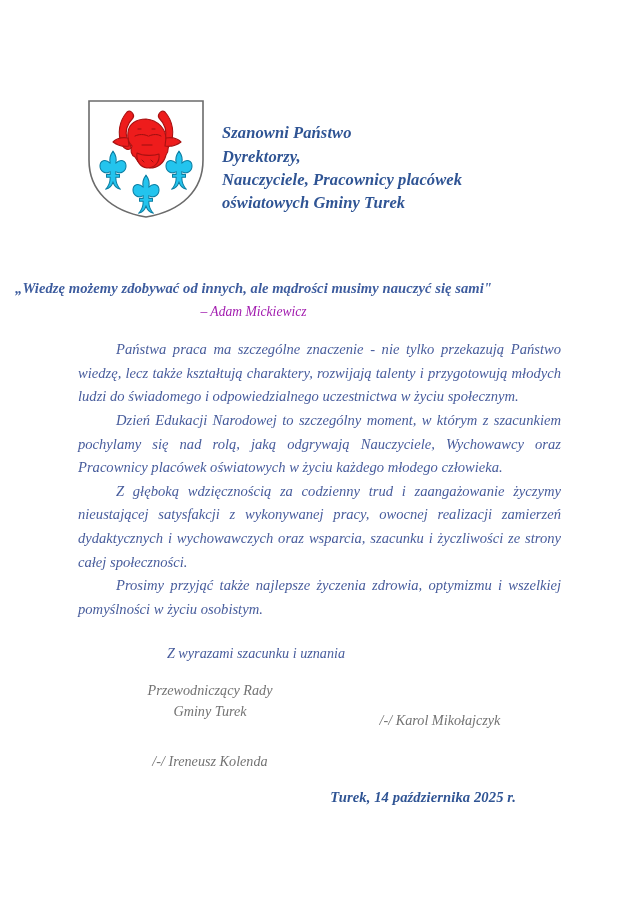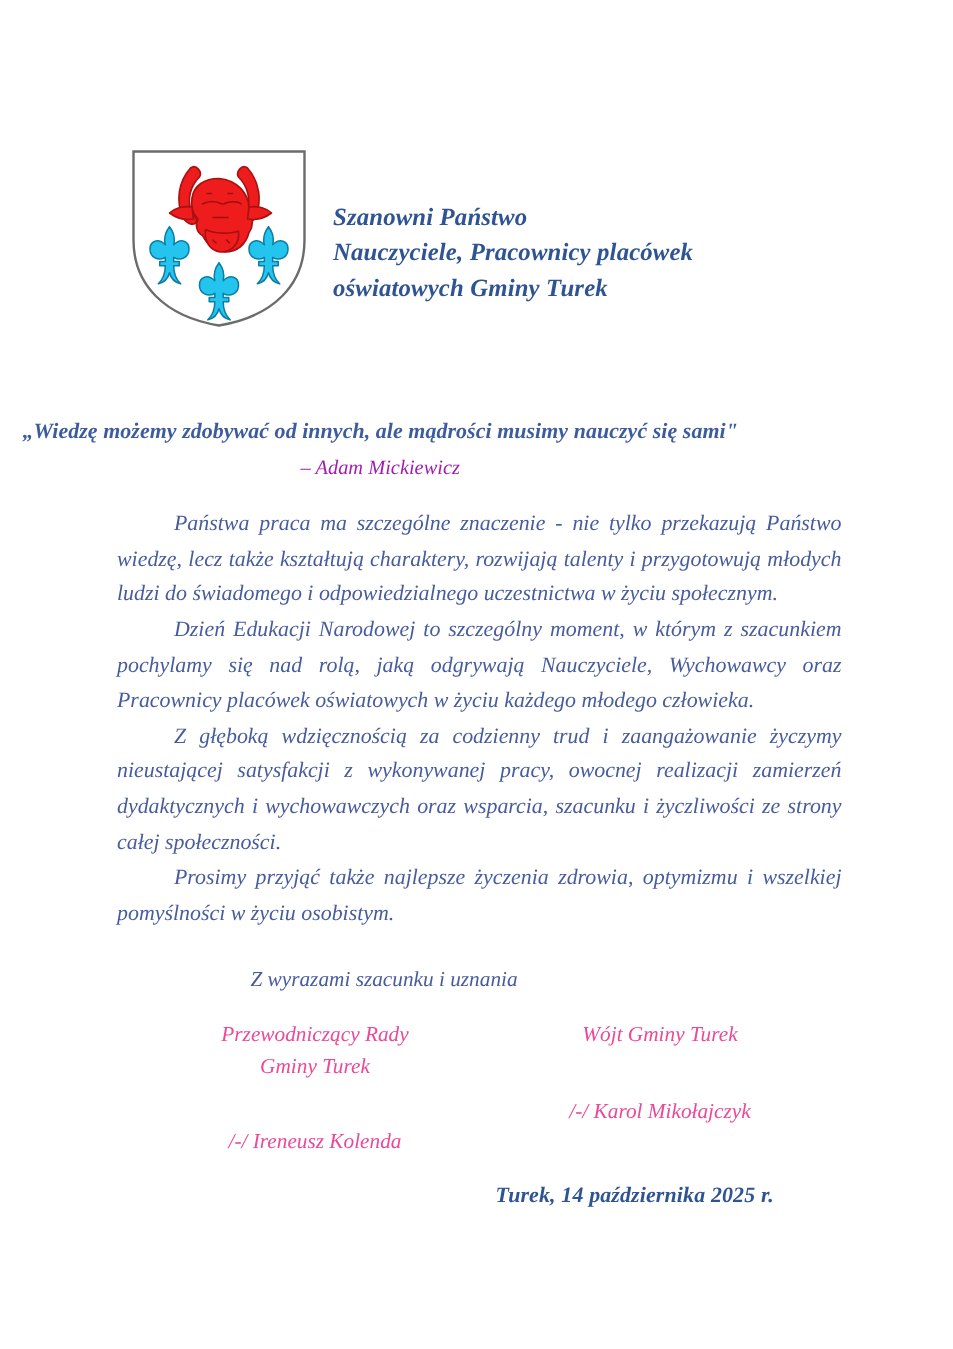--- a/index.html
+++ b/index.html
@@ -107,21 +107,21 @@
     font-style: italic;
     font-size: 14.2px;
   }
   .sign-grid {
     position: absolute;
     left: 110px;
     top: 680px;
     width: 430px;
     display: flex;
     justify-content: space-between;
-    color: #ec4899;
+    color: #737373;
     font-style: italic;
     font-size: 14.2px;
     line-height: 1.45;
   }
   .sign-col {
     width: 200px;
     text-align: center;
   }
   .sign-col.right { text-align: center; }
   .sign-role .r2 { display: block; }
@@ -204,20 +204,21 @@
           <path d="M0 -16 C3 -12 4 -7 3 -3 C8 -8 14 -6 14 0 C14 6 8 9 3 6
                    L3 9 L7 9 L7 12 L3 12 C3 18 5 22 8 25 C4 24 1 21 0 17
                    C-1 21 -4 24 -8 25 C-5 22 -3 18 -3 12 L-7 12 L-7 9 L-3 9
                    L-3 6 C-8 9 -14 6 -14 0 C-14 -6 -8 -8 -3 -3 C-4 -7 -3 -12 0 -16 Z" fill="#23c4ee" stroke="#0b7ea3" stroke-width="1.1" stroke-linejoin="round"></path>
         </g>
       </svg>
     </div>
 
     <div class="addressee">
       <span class="line">Szanowni Państwo</span>
+      <span class="line">Dyrektorzy,</span>
       <span class="line">Nauczyciele, Pracownicy placówek</span>
       <span class="line">oświatowych Gminy Turek</span>
     </div>
   </div>
 
   <div class="quote-block">
     <div class="quote-text">„Wiedzę możemy zdobywać od innych, ale mądrości musimy nauczyć się sami"</div>
     <div class="quote-author">– Adam Mickiewicz</div>
   </div>
 
@@ -233,22 +234,19 @@
   <div class="sign-grid">
     <div class="sign-col left">
       <div class="sign-role">
         <span>Przewodniczący Rady</span>
         <span class="r2">Gminy Turek</span>
       </div>
       <div class="sign-name">/-/ Ireneusz Kolenda</div>
     </div>
 
     <div class="sign-col right">
-      <div class="sign-role">
-        <span>Wójt Gminy Turek</span>
-      </div>
       <div class="sign-name">/-/ Karol Mikołajczyk</div>
     </div>
   </div>
 
   <div class="footer-date">Turek, 14 października 2025 r.</div>
 
 </div>
 
 </body></html>

